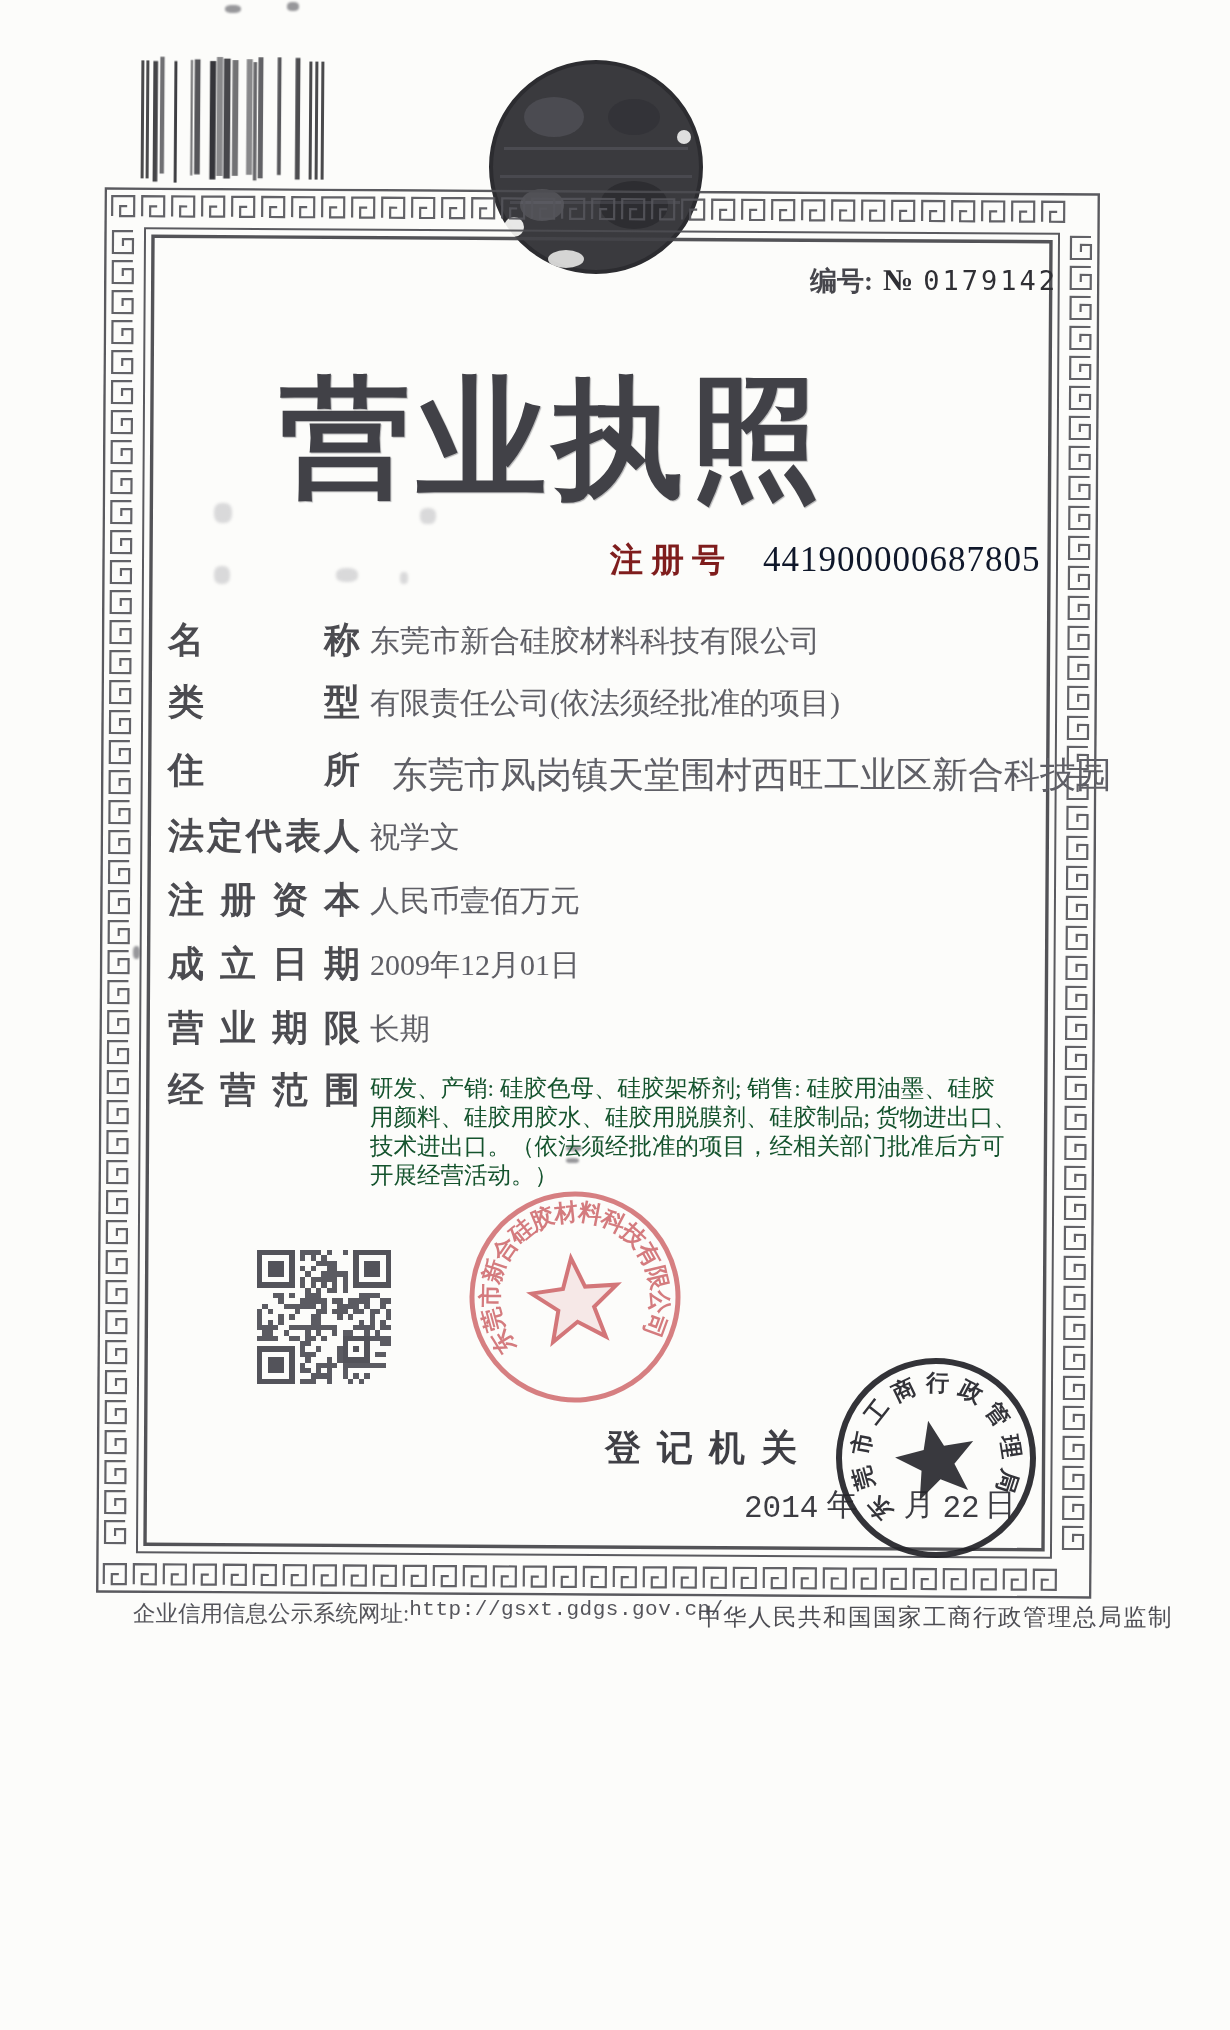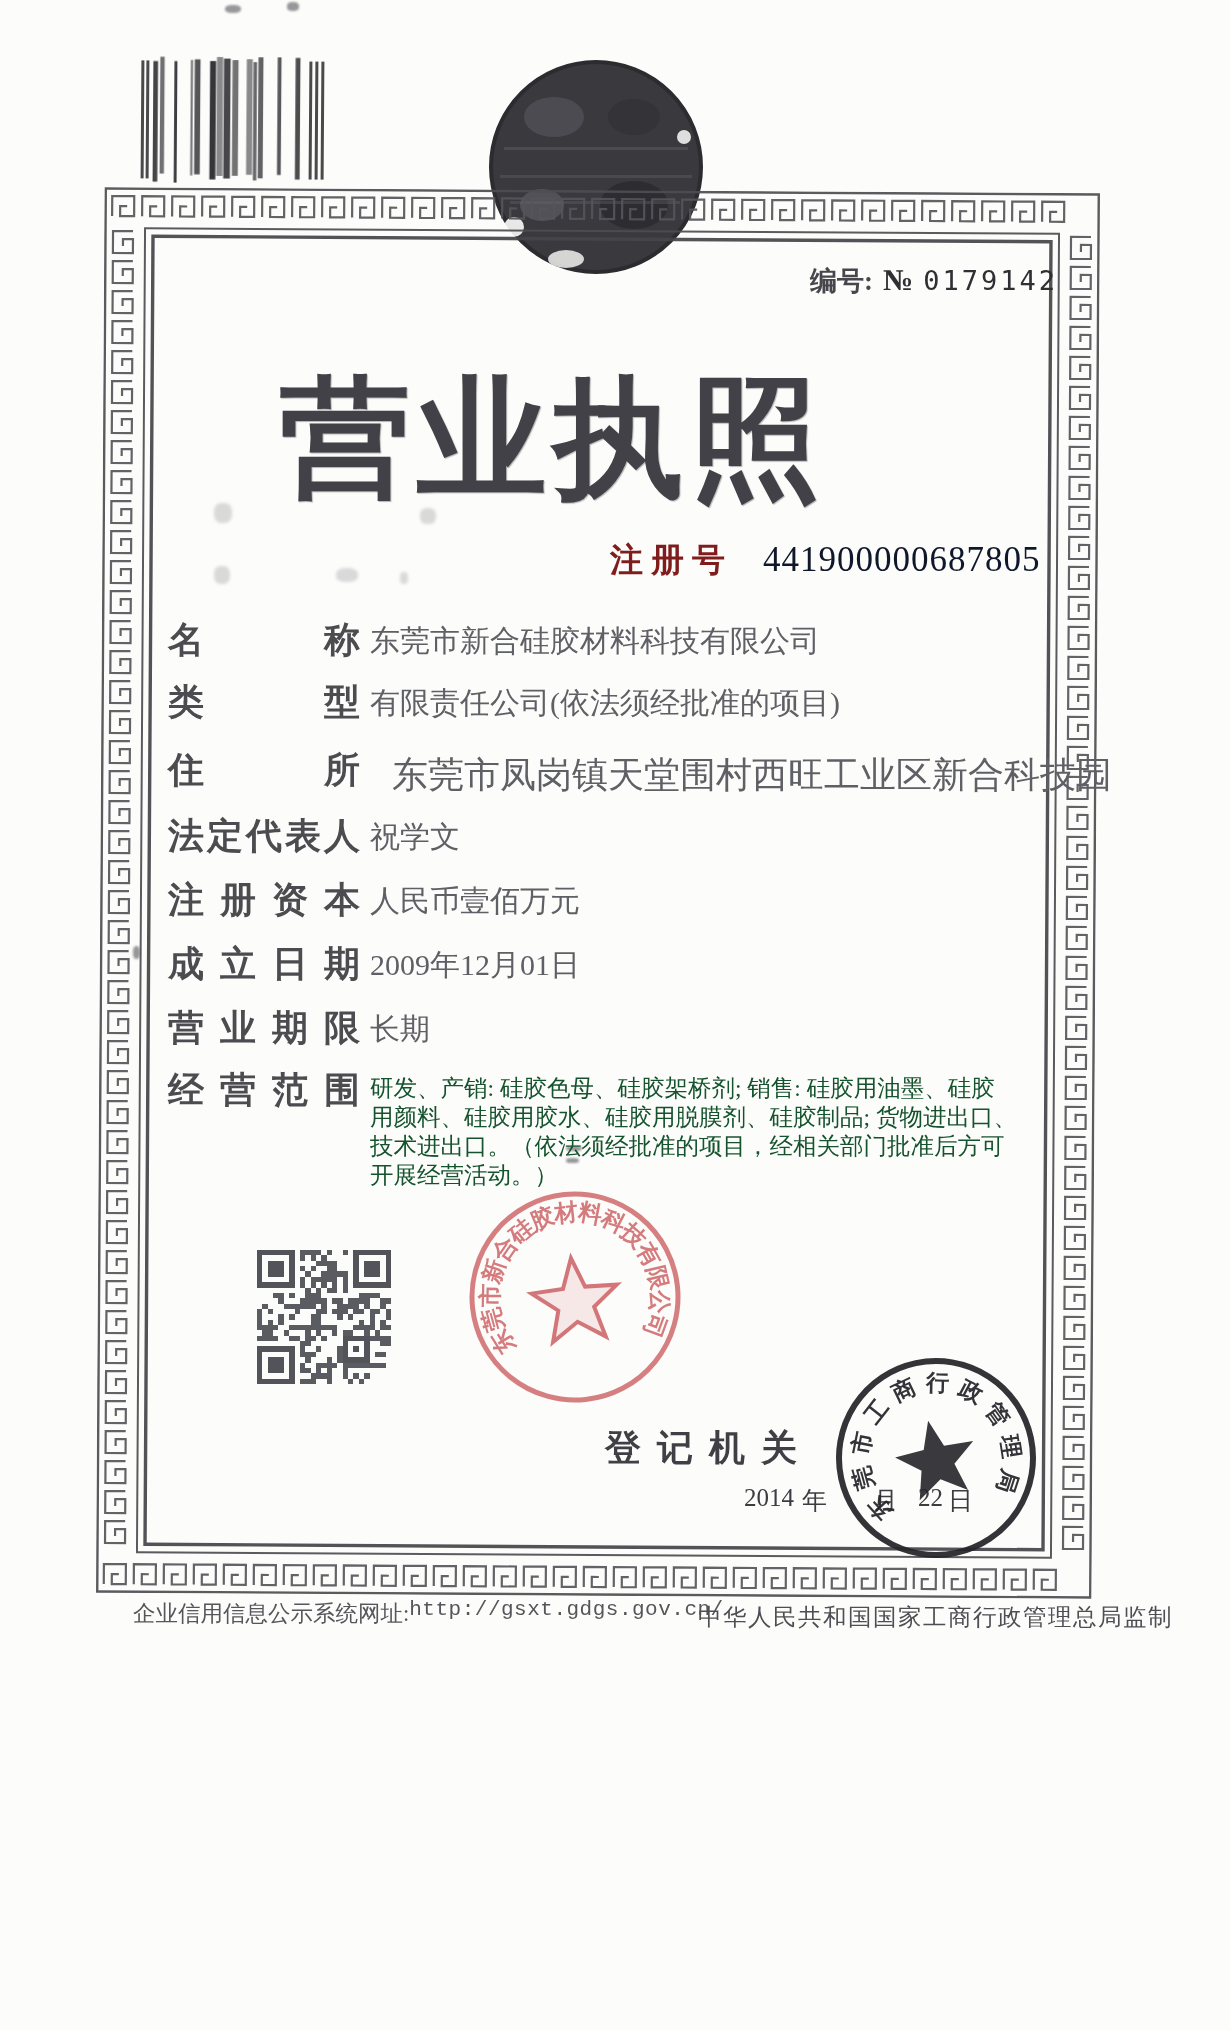--- a/index.html
+++ b/index.html
@@ -29,23 +29,23 @@
   .frow{position:absolute;left:168px;width:860px;height:50px;}
   .flabel{width:192px;font-size:36px;font-weight:bold;color:#4b4b50;}
   .fvalue{position:absolute;left:202px;top:5px;font-size:30px;white-space:nowrap;color:#5f5f66;}
   .fvalue.small{font-size:36px;margin-left:22px;}
   .fvalue.scope{white-space:normal;width:648px;font-size:23.5px;line-height:1.24;top:8px;color:#14532d;}
   
   #qr-svg{left:257px;top:1250px;opacity:.88;}
   #red-seal{left:457px;top:1179px;}
   #black-seal{left:826px;top:1348px;z-index:5;}
   .registrar{left:605px;top:1424px;font-size:36px;font-weight:600;letter-spacing:16px;color:#3f3f45;white-space:nowrap;}
-  .dateline{left:744px;top:1484px;display:flex;align-items:flex-start;font-size:25px;color:#3c3c42;white-space:nowrap;}
+  .dateline{left:744px;top:1484px;display:flex;align-items:flex-end;font-size:31px;color:#3c3c42;white-space:nowrap;font-family:Liberation Mono, monospace;}
   .dateline .yu{margin-left:8px;} .dateline .mu{margin-left:46px;}
-  .dateline .dd{margin-left:20px;} .dateline .du{margin-left:5px;}
+  .dateline .dd{margin-left:8px;} .dateline .du{margin-left:5px;}
   
   .footer-left{left:133px;top:1598px;font-size:22.5px;color:#55555b;white-space:nowrap;display:flex;align-items:flex-start;}
   .footer-left .url{font-family:"Liberation Mono","DejaVu Sans Mono",monospace;font-size:21px;letter-spacing:.5px;}
   .footer-right{left:698px;top:1601px;font-size:23.5px;letter-spacing:1.5px;color:#4e4e54;white-space:nowrap;}
   
   .smudge{position:absolute;background:#8a8a92;border-radius:40%;filter:blur(1.6px);opacity:.3;}
   .smudge.dark{opacity:.6;filter:blur(.8px);background:#55555c;}
 </style>
 </head>
 <body>

